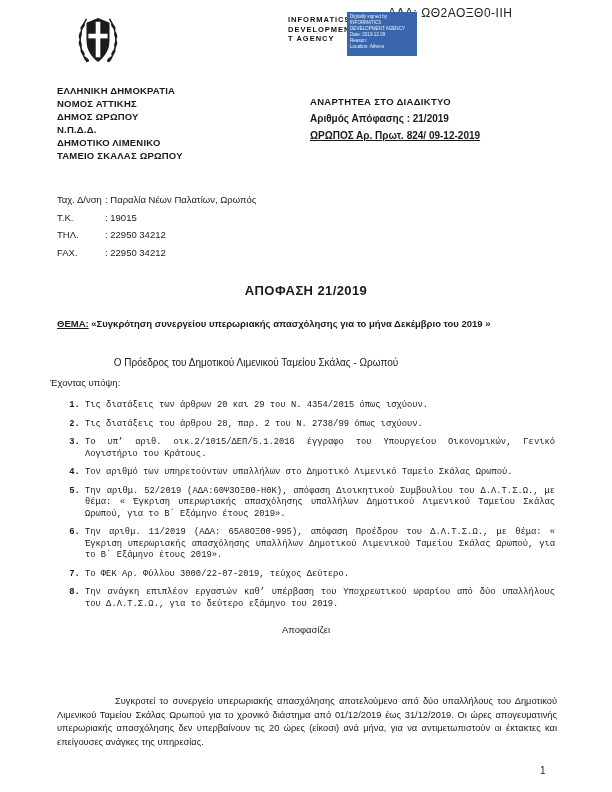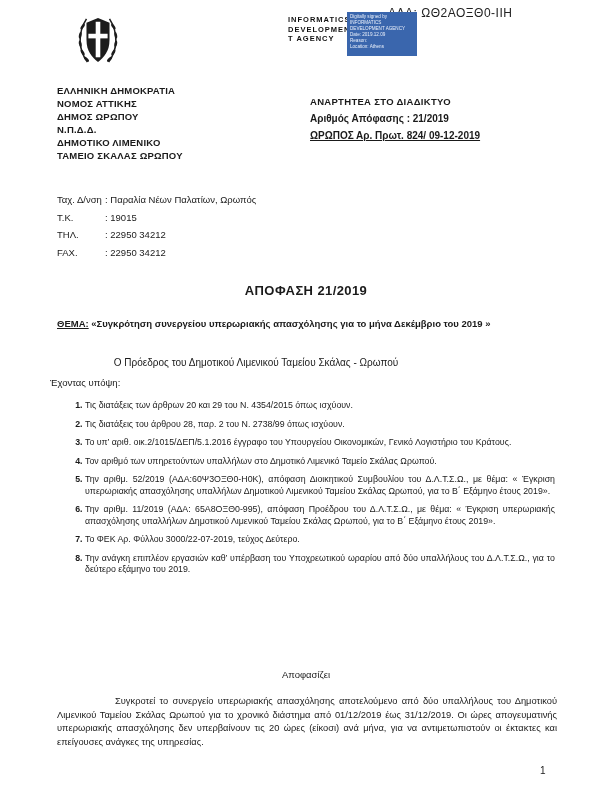--- a/index.html
+++ b/index.html
@@ -41,24 +41,25 @@
   .subject-label{text-decoration:underline;}
   .president-line{left:0;top:357px;width:512px;text-align:center;font-size:10px;}
   .having-regard{left:50px;top:377px;font-size:9.5px;}
 
   .considerations{left:57px;top:400px;width:498px;}
   .considerations ol{margin:0;padding-left:28px;}
   .consideration-item{
     font-size:8.8px;line-height:11.5px;
     text-align:justify;
     margin-bottom:7px;
+    font-family:Liberation Mono, monospace;
   }
   .consideration-item::marker{font-weight:bold;}
 
-  .decides-label{left:0;top:669px;width:612px;text-align:center;font-size:9.5px;}
+  .decides-label{left:0;top:624px;width:612px;text-align:center;font-size:9.5px;}
 
   .final-paragraph{
     left:57px;top:695px;width:500px;
     font-size:9.3px;line-height:13.5px;
     text-align:justify;
     text-indent:58px;
   }
 
   .page-number{left:540px;top:765px;font-size:10px;}
 </style>

